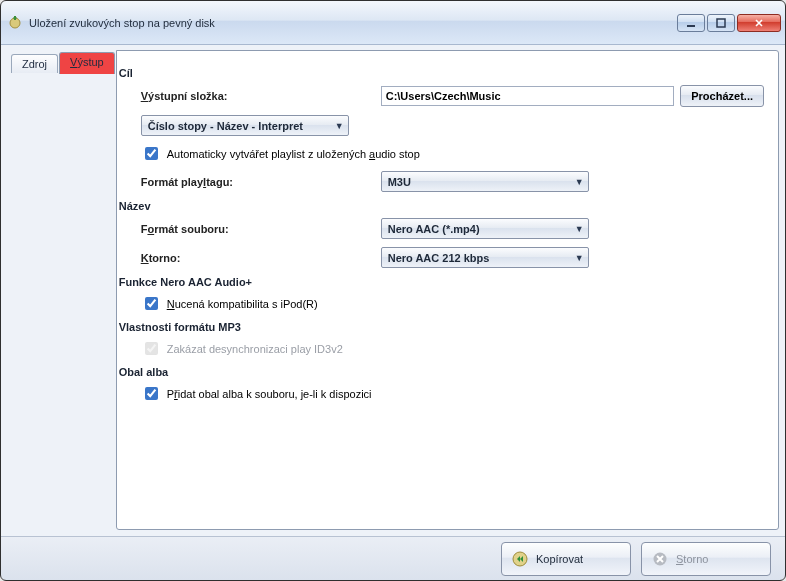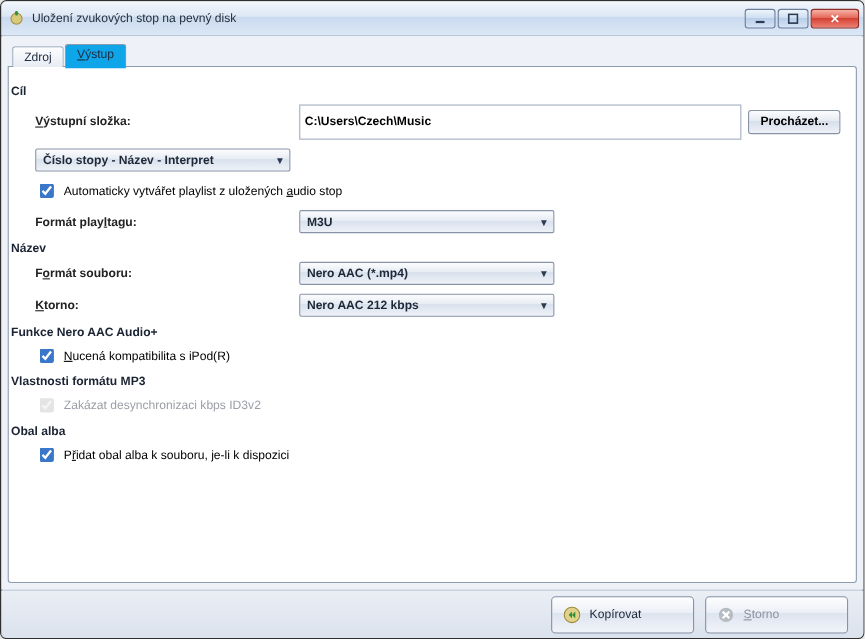--- a/index.html
+++ b/index.html
@@ -15,21 +15,21 @@
     width: 786px; height: 581px;
     background: #fff;
     border: 1px solid #2f2f2f;
     border-radius: 6px;
     overflow: hidden;
     box-shadow: 0 0 0 1px #000 inset;
     display: flex; flex-direction: column;
   }
   
   .titlebar {
-    height: 32px;
+    height: 44px;
     background: linear-gradient(#f3f7fc, #dde7f4 45%, #cad9ee 46%, #dce8f7);
     border-bottom: 1px solid #a8b8cf;
     display: flex; align-items: center;
     padding: 0 4px 0 6px;
   }
   .title-icon { width: 16px; height: 16px; margin-right: 6px; position: relative; }
   .title-icon svg { width:16px; height:16px; }
   .title-text { color: #1f2a3a; flex: 1; }
   .win-btns { display: flex; gap: 2px; }
   .win-btn {
@@ -45,21 +45,21 @@
     background: linear-gradient(#f6b1a6,#e4685a 45%,#d13e2f 46%,#ef8075);
     border-color:#8d2c22; color:#fff;
     width: 44px;
   }
   .win-btn svg { width:10px; height:10px; }
   
   .client {
     flex:1;
     background:#eef2f8;
     padding: 6px 6px 6px 6px;
-    display:flex; flex-direction:column;
+    display:flex; 
   }
   
   .tabstrip {
     display:flex;
     align-items:flex-end;
     padding-left:4px;
     height:22px;
     position:relative;
     z-index:2;
   }
@@ -68,21 +68,21 @@
     border: 1px solid #9aa8bb;
     border-bottom: none;
     background: linear-gradient(#fdfdfe,#e7ecf4);
     border-radius: 3px 3px 0 0;
     margin-right: 1px;
     color:#1f2b3f;
     height:19px;
     font-size:11px;
   }
   .tab.active {
-    background:#0ea5e9;
+    background:#ef4444;
     height:22px;
     position:relative; top:1px;
     border-color:#8d9bb0;
   }
   .tab .ul { text-decoration: underline; }
   .tabpage {
     flex:1;
     background:#fff;
     border:1px solid #8d9bb0;
     border-radius: 0 3px 3px 3px;
@@ -106,38 +106,38 @@
   .label {
     width: 240px;
     color:#222;
   }
   .label .ul { text-decoration: underline; }
   .field {
     flex:1;
     display:flex; align-items:center; gap:6px;
   }
   input.text {
-    height:32px;
+    height:20px;
     border:1px solid #a2adc0;
     background:#fff;
     padding: 2px 4px;
     font: inherit;
     width: 100%;
   }
   button.browse {
     height:22px;
     padding: 0 10px;
     border:1px solid #8893a8;
     border-radius:3px;
     background: linear-gradient(#fbfcfe,#e5eaf2 45%,#d7dfec 46%,#eef2f8);
     font: inherit;
     white-space: nowrap;
   }
   .select {
-    height:21px; width: 232px;
+    height:21px; width: 208px;
     border:1px solid #8893a8;
     border-radius:2px;
     background: linear-gradient(#fbfcfe,#e7ecf3 45%,#d9e1ed 46%,#eef2f8);
     display:flex; align-items:center; justify-content:space-between;
     padding: 0 4px 0 6px;
     color:#1d2838;
   }
   .select .chev { font-size:9px; color:#2b3a52; }
   .checkrow {
     display:flex; align-items:center;
@@ -276,21 +276,21 @@
 
       <div class="section-header">Funkce Nero AAC Audio+</div>
       <div class="checkrow">
         <input type="checkbox" checked="" style="">
         <label><span class="ul">N</span><span>ucená kompatibilita s iPod(R)</span></label>
       </div>
 
       <div class="section-header">Vlastnosti formátu MP3</div>
       <div class="checkrow disabled">
         <input type="checkbox" checked="" disabled="" style="">
-        <label>Zakázat desynchronizaci kbps ID3v2</label>
+        <label>Zakázat desynchronizaci play ID3v2</label>
       </div>
 
       <div class="section-header">Obal alba</div>
       <div class="checkrow">
         <input type="checkbox" checked="" style="">
         <label><span>P</span><span class="ul">ř</span><span>idat obal alba k souboru, je-li k dispozici</span></label>
       </div>
 
     </div>
   </div>

